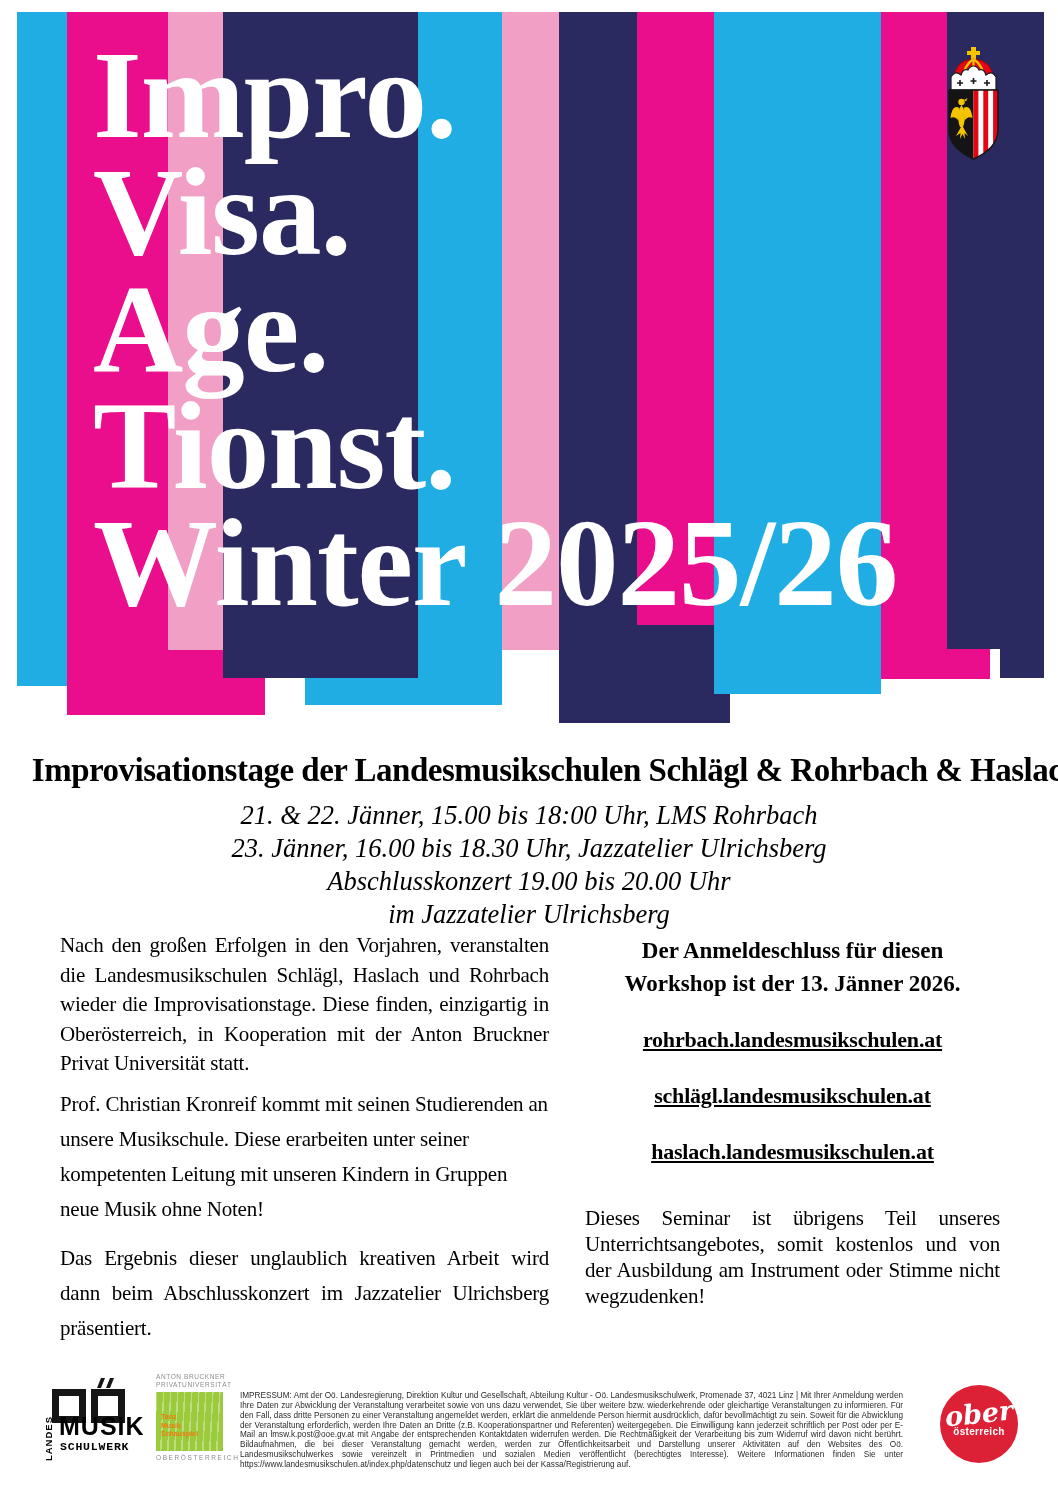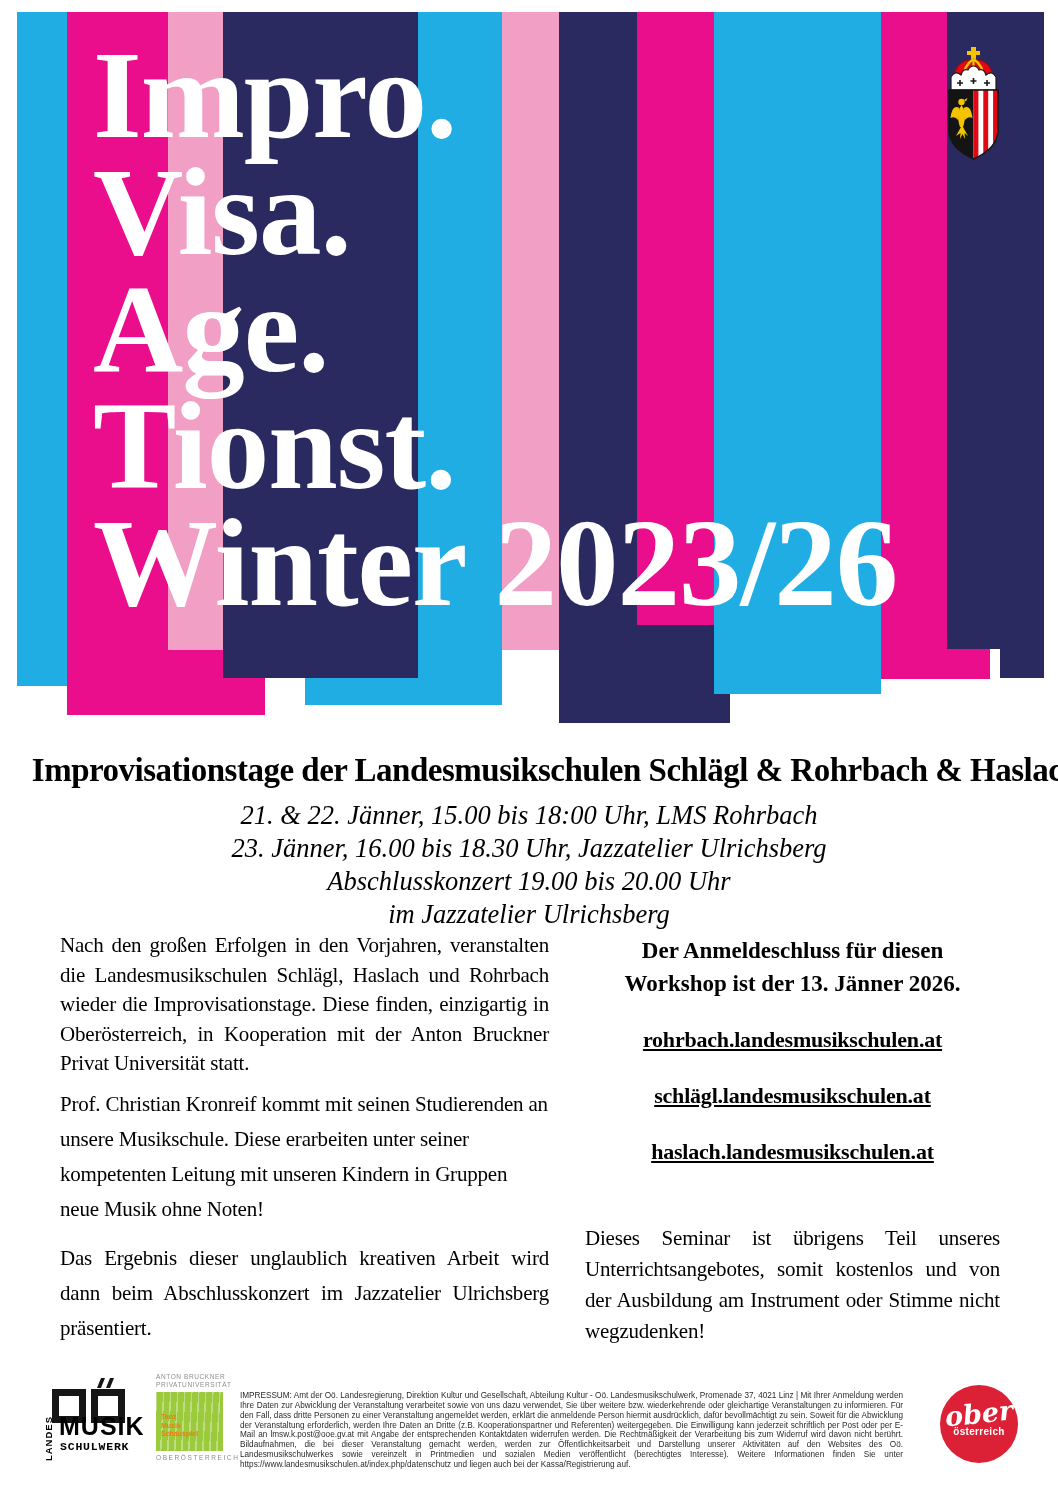--- a/index.html
+++ b/index.html
@@ -35,21 +35,21 @@
   .col-left{position:absolute;left:60px;top:931px;width:489px;font-size:21px;letter-spacing:-0.2px;}
   .col-left p{margin:0;}
   .p-just{text-align:justify;}
   .p1{line-height:29.5px;}
   .p2{line-height:35px;margin-top:8px !important;}
   .p3{line-height:35px;margin-top:14px !important;}
   .col-right{position:absolute;left:585px;top:934px;width:415px;font-size:21px;letter-spacing:-0.2px;}
   .deadline{text-align:center;font-weight:bold;font-size:23px;line-height:33px;letter-spacing:0;}
   .links{text-align:center;font-weight:bold;font-size:22px;line-height:33px;margin-top:12px;}
   .links div{text-decoration:underline;cursor:pointer;margin-top:23px;}
-  .rp{margin:55px 0 0;line-height:31px;}
+  .rp{margin:37px 0 0;line-height:26px;}
   
   .lms{position:absolute;left:47px;top:1378px;width:110px;height:86px;}
   .lms .sq{position:absolute;width:20px;height:20px;border:7px solid #161616;top:11px;}
   .lms .sq1{left:5px;} .lms .sq2{left:44px;}
   .lms .qm{position:absolute;width:4px;height:10px;background:#161616;top:0;transform:skewX(-22deg);}
   .lms .qm1{left:52px;} .lms .qm2{left:61px;}
   .lms .landes{position:absolute;left:-4px;top:38px;writing-mode:vertical-rl;transform:rotate(180deg);
        font-family:"Liberation Sans",sans-serif;font-weight:bold;font-size:9.5px;letter-spacing:1px;}
   .lms .musik{position:absolute;left:12px;top:34px;font-family:"Liberation Sans",sans-serif;
        font-weight:bold;font-size:25px;letter-spacing:1px;}
@@ -88,21 +88,21 @@
     <div class="st f4"></div>
     <div class="st f5"></div>
     <div class="st f6"></div>
     <div class="st f7"></div>
 
     <div class="title">
       <div>Impro.</div>
       <div>Visa.</div>
       <div>Age.</div>
       <div>Tionst.</div>
-      <div>Winter 2023/26</div>
+      <div>Winter 2025/26</div>
     </div>
 
     <svg class="crest" viewBox="0 0 57 113" xmlns="http://www.w3.org/2000/svg">
       <path d="M26 0h5v4h4v4h-4v7h-5V8h-4V4h4z" fill="#F5C400"></path>
       <path d="M9 33 Q9 13 28.5 12 Q48 13 48 33 Z" fill="#E30613" stroke="#8a0a0a" stroke-width="1"></path>
       <path d="M28.5 12 Q19 18 17 33 M28.5 12 Q38 18 40 33 M28.5 12 V33" stroke="#F5C400" stroke-width="2.2" fill="none"></path>
       <path d="M6 30 q4-7 10-2 q2-7 7-5 q2-4 5.5-4 q3.5 0 5.5 4 q5-2 7 5 q6-5 10 2 l0 13 H6 Z" fill="#ffffff" stroke="#1a1a1a" stroke-width="1.2"></path>
       <g stroke="#1a1a1a" stroke-width="1.6">
         <path d="M15 33v6 M12 36h6"></path>
         <path d="M28.5 31v6 M25.5 34h6"></path>

